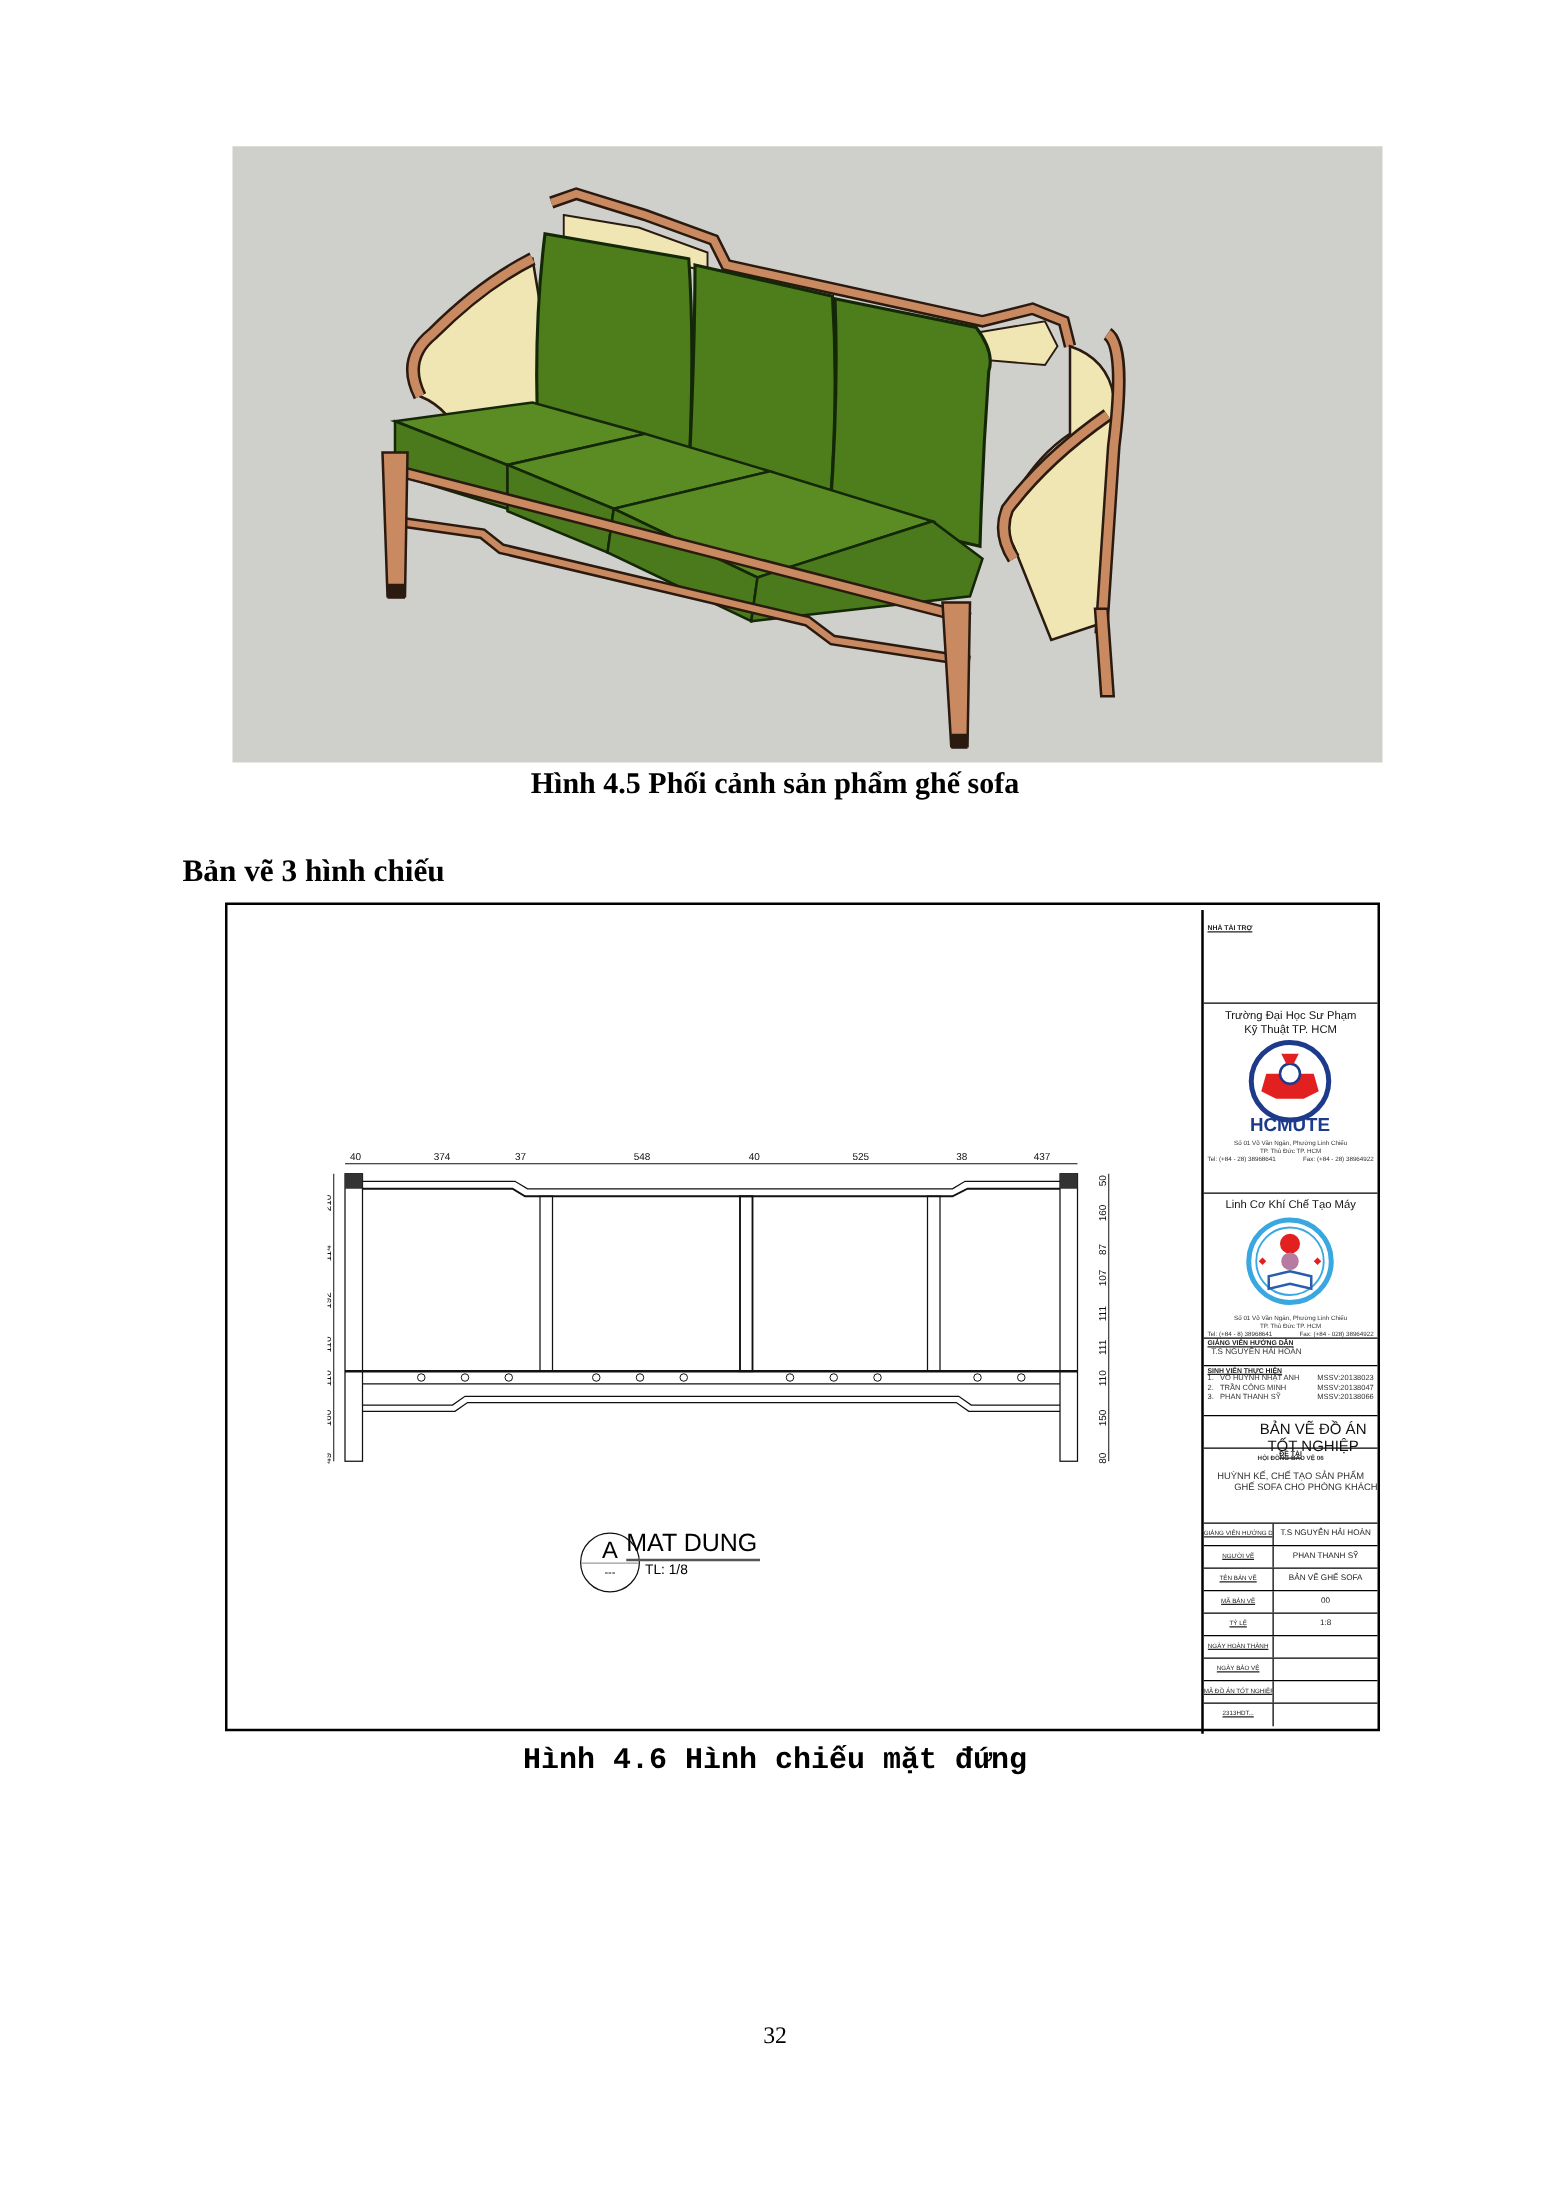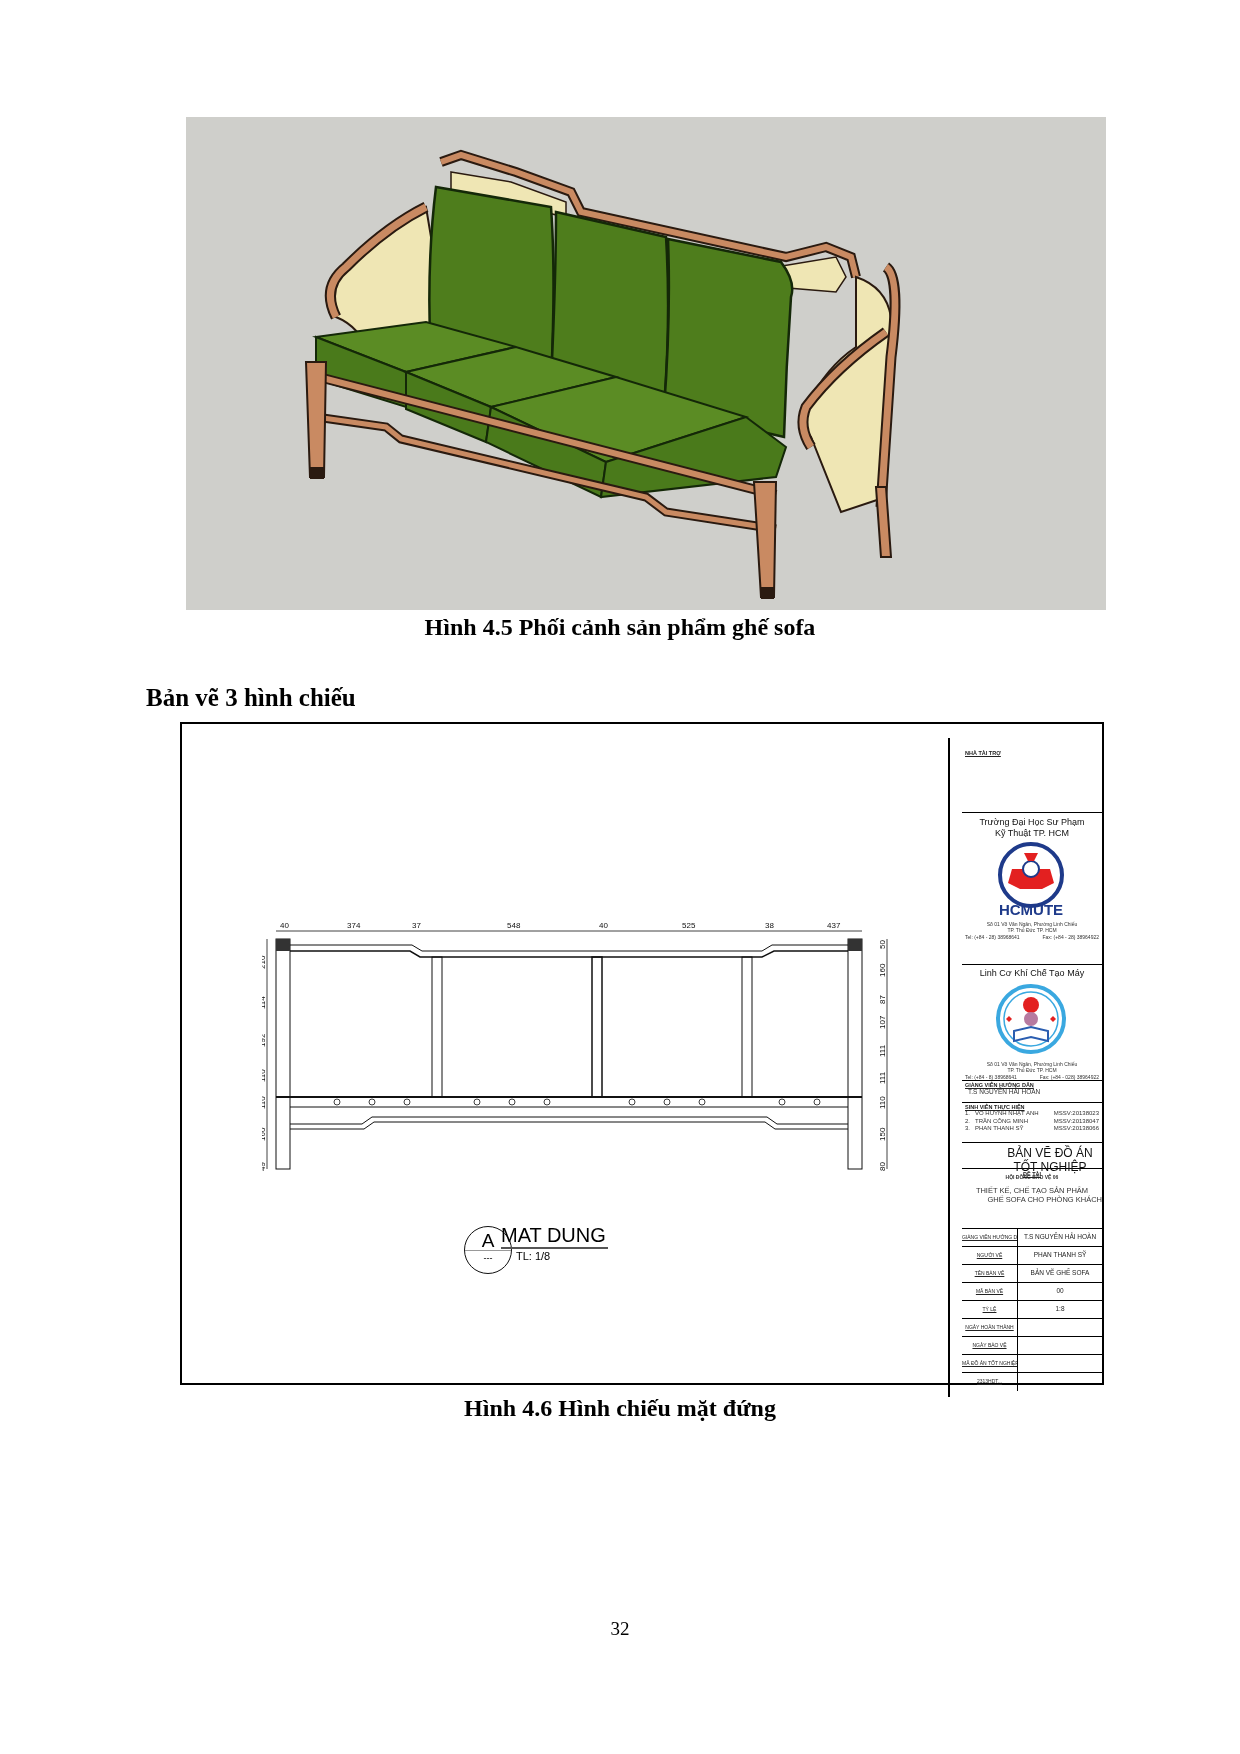--- a/index.html
+++ b/index.html
@@ -2,21 +2,21 @@
 <html><head>
 <meta charset="utf-8">
 <style>
   html, body { margin: 0; padding: 0; background: #ffffff; }
   body { width: 1240px; height: 1754px; position: relative; overflow: hidden; font-family: "Liberation Serif", serif; color: #000; }
   .abs { position: absolute; }
   .render-box { left: 186px; top: 117px; width: 920px; height: 493px; background: #cfcfcb; overflow: hidden; }
   .caption { font-family: "Liberation Serif", serif; font-weight: bold; font-size: 24px; text-align: center; white-space: nowrap; }
   .section-heading { font-family: "Liberation Serif", serif; font-weight: bold; font-size: 25px; }
   .frame { left: 180px; top: 722px; width: 924px; height: 663px; border: 2px solid #000; box-sizing: border-box; background: #fff; }
-  .title-block { position: absolute; right: 0; top: 14px; width: 154px; height: 100%; border-left: 2px solid #000; box-sizing: border-box; font-family: "Liberation Sans", sans-serif; padding-left: 12px; }
+  .title-block { position: absolute; right: 0; top: 4px; width: 141px; height: 100%; border-left: 2px solid #000; box-sizing: border-box; font-family: "Liberation Sans", sans-serif; }
   .tb-sec { border-bottom: 1.5px solid #000; box-sizing: border-box; position: relative; }
   .tb-tiny { font-size: 5.5px; font-weight: bold; text-decoration: underline; color: #222; }
   .tb-small { font-size: 6px; color: #333; line-height: 1.25; }
   .tb-mid { font-size: 9px; color: #111; text-align: center; line-height: 1.2; }
   .tb-big { font-size: 12px; color: #111; text-align: center; margin-left: 36px; }
   .tb-row { display: flex; border-bottom: 1.5px solid #000; height: 18px; box-sizing: border-box; }
   .tb-row .k { width: 55px; border-right: 1.5px solid #000; font-size: 5px; text-decoration: underline; text-align: center; line-height: 16px; overflow: hidden; white-space: nowrap; color: #222; }
   .tb-row .v { flex: 1; font-size: 6.5px; text-align: center; line-height: 16px; color: #222; white-space: nowrap; overflow: hidden; }
   .page-number { font-family: "Liberation Serif", serif; font-size: 19px; text-align: center; }
   .dim { font-family: "Liberation Sans", sans-serif; font-size: 8px; fill: #111; }
@@ -212,21 +212,21 @@
         <span style="flex:1;">PHAN THANH SỸ</span>
         <span>MSSV:20138066</span>
       </div>
     </div>
     <div class="tb-sec" style="height:26px; padding-top:3px;">
       <div class="tb-big">BẢN VẼ ĐỒ ÁN TỐT NGHIỆP</div>
       <div class="tb-small" style="text-align:center; font-size:5px; font-weight:bold;">HỘI ĐỒNG BẢO VỆ 06</div>
     </div>
     <div class="tb-sec" style="height:60px; padding-top:2px;">
       <div class="tb-tiny" style="text-align:center;">ĐỀ TÀI</div>
-      <div class="tb-small" style="text-align:center; font-size:7.5px; margin-top:9px;">THIẾT KẾ, CHẾ TẠO SẢN PHẨM</div>
+      <div class="tb-small" style="text-align:center; font-size:7.5px; margin-top:9px;">HUỲNH KẾ, CHẾ TẠO SẢN PHẨM</div>
       <div class="tb-small" style="text-align:right; font-size:7.5px;">GHẾ SOFA CHO PHÒNG KHÁCH</div>
     </div>
     <div class="tb-row">
         <div class="k">GIẢNG VIÊN HƯỚNG DẪN</div>
         <div class="v">T.S NGUYỄN HẢI HOÀN</div>
       </div>
     <div class="tb-row">
         <div class="k">NGƯỜI VẼ</div>
         <div class="v">PHAN THANH SỸ</div>
       </div>
@@ -254,15 +254,15 @@
         <div class="k">MÃ ĐỒ ÁN TỐT NGHIỆP</div>
         <div class="v"></div>
       </div>
     <div class="tb-row" style="border-bottom:none;">
         <div class="k">2313HDT...</div>
         <div class="v"></div>
       </div>
   </div>
 </div>
 
-<div class="abs caption" style="left:0; width:1240px; top:1395px;">Hình 4.6 Hình chiếu mặt đứng</div>
+<div class="abs caption" style="left:0; width:1240px; top:1395px;font-family:Liberation Mono, monospace;">Hình 4.6 Hình chiếu mặt đứng</div>
 
 <div class="abs page-number" style="left:0; width:1240px; top:1618px;">32</div>
 
 </body></html>

